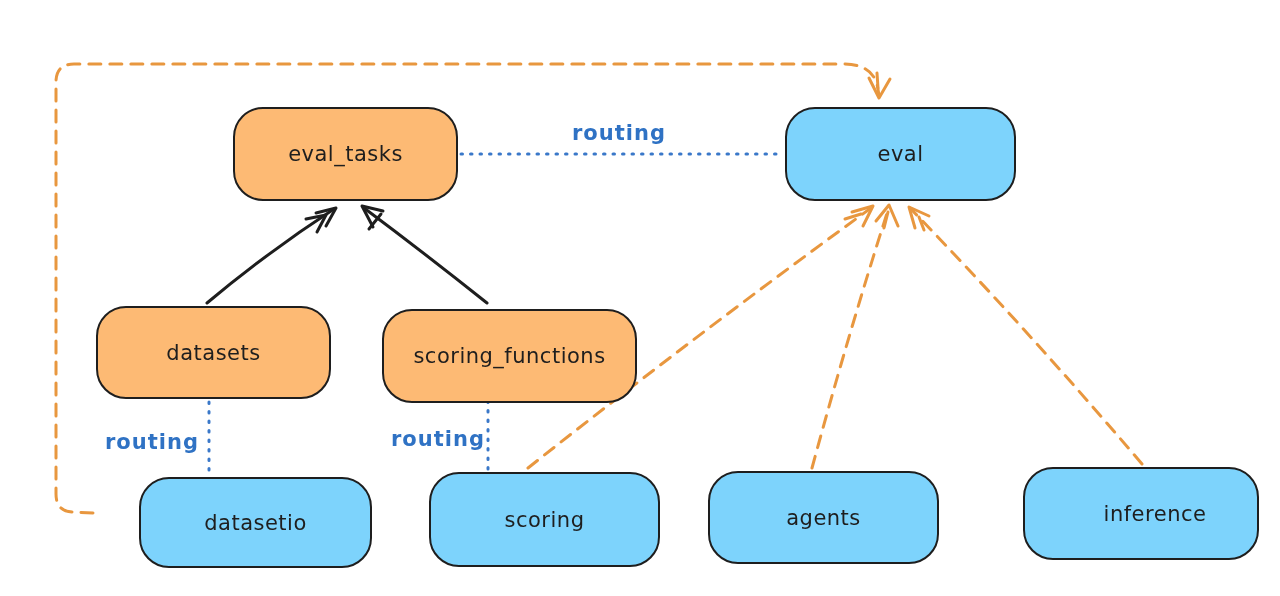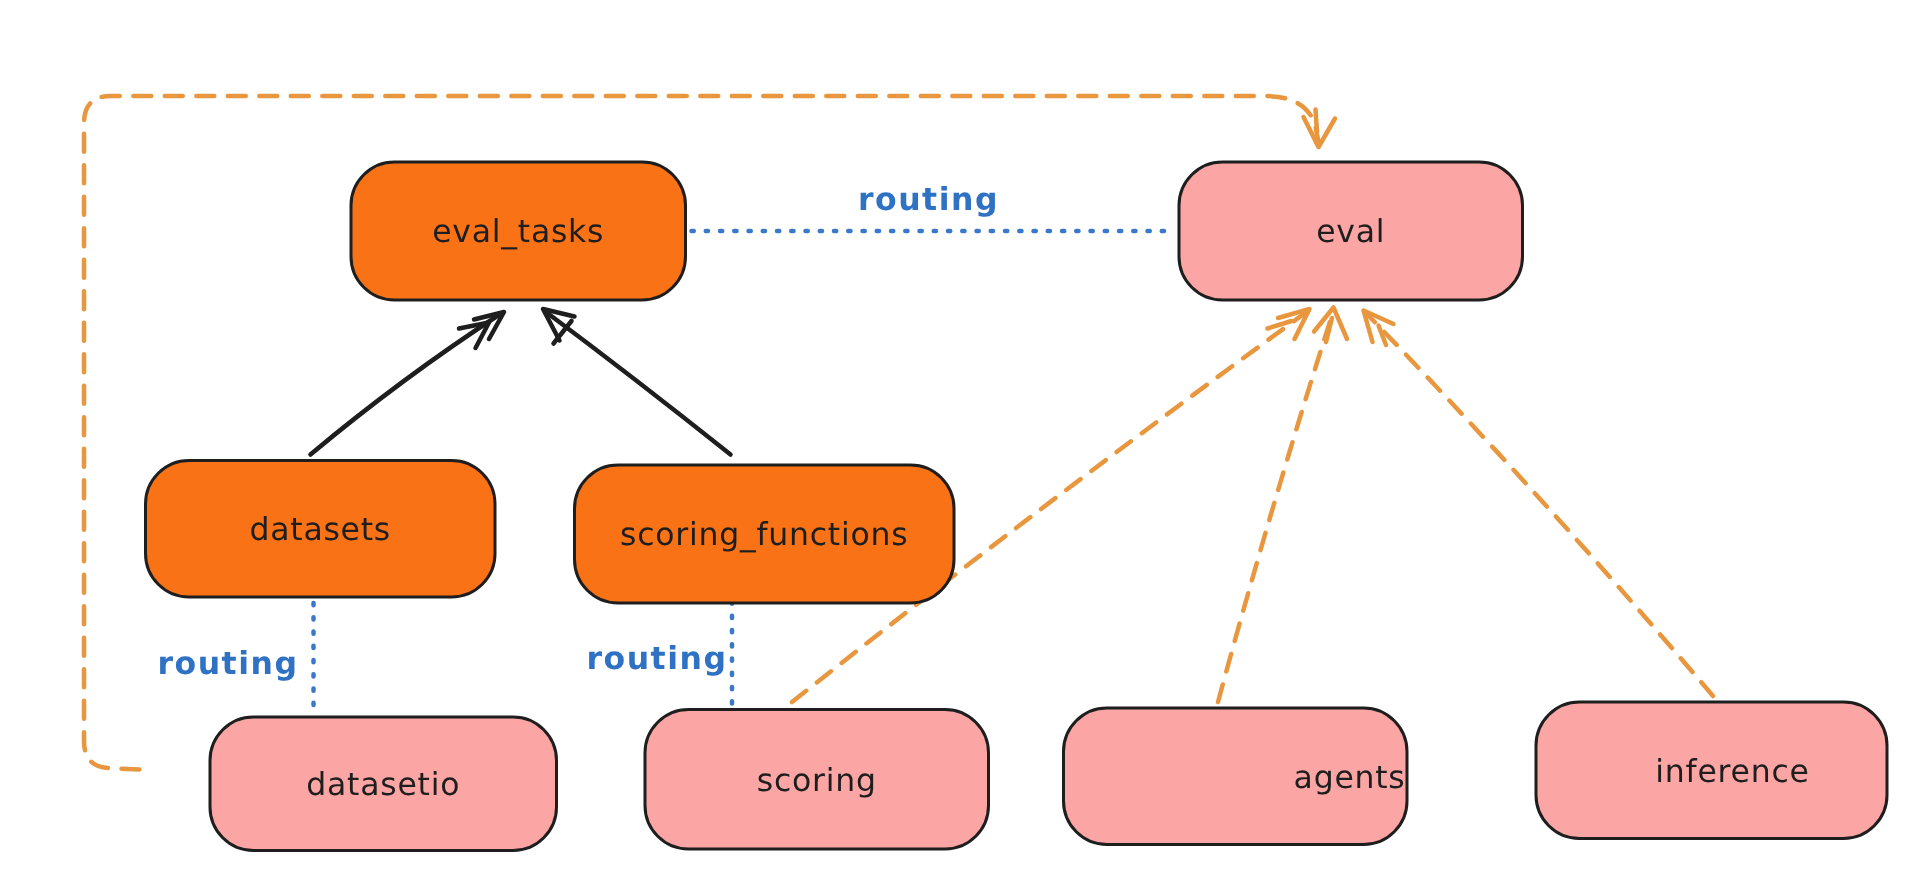--- a/index.html
+++ b/index.html
@@ -12,30 +12,30 @@
   svg.layer{position:absolute;left:0;top:0;width:1280px;height:596px;}
   .node{
     position:absolute;
     border:2.6px solid #1e1e1e;
     border-radius:30px;
     display:flex;align-items:center;justify-content:center;
     font-size:21px;color:#1e1e1e;
     letter-spacing:0.5px;
     box-sizing:border-box;
   }
-  .node.blue{background:#f97316;}
-  .node.green{background:#fca5a5;}
+  .node.blue{background:#fdba74;}
+  .node.green{background:#7dd3fc;}
   
   #n-eval_tasks{left:233px;top:107px;width:225px;height:94px;}
   #n-eval{left:785px;top:107px;width:231px;height:94px;}
   #n-datasets{left:96px;top:306px;width:235px;height:93px;}
   #n-scoring_functions{left:382px;top:309px;width:255px;height:94px;}
   #n-datasetio{left:95px;top:477px;width:233px;height:91px;margin-left:44px;}
   #n-scoring{left:387px;top:472px;width:231px;height:95px;margin-left:42px;}
-  #n-agents{left:708px;top:471px;width:231px;height:93px;justify-content:flex-end;}
+  #n-agents{left:708px;top:471px;width:231px;height:93px;}
   #n-inference{left:1023px;top:467px;width:236px;height:93px;padding-left:28px;}
 
   .edge-black{stroke:#1e1e1e;stroke-width:3;fill:none;stroke-linecap:round;stroke-linejoin:round;}
   .edge-blue{stroke:#3a78c9;stroke-width:3;fill:none;stroke-linecap:round;stroke-dasharray:1.5 8;}
   .edge-orange{stroke:#e8973f;stroke-width:3;fill:none;stroke-linecap:round;stroke-linejoin:round;stroke-dasharray:12 9;}
   .head{stroke-dasharray:none !important;}
   .routing-label{
     font-family:"DejaVu Sans","Liberation Sans",sans-serif;
     font-size:21px;font-weight:bold;fill:#2f72c4;letter-spacing:1px;
   }

